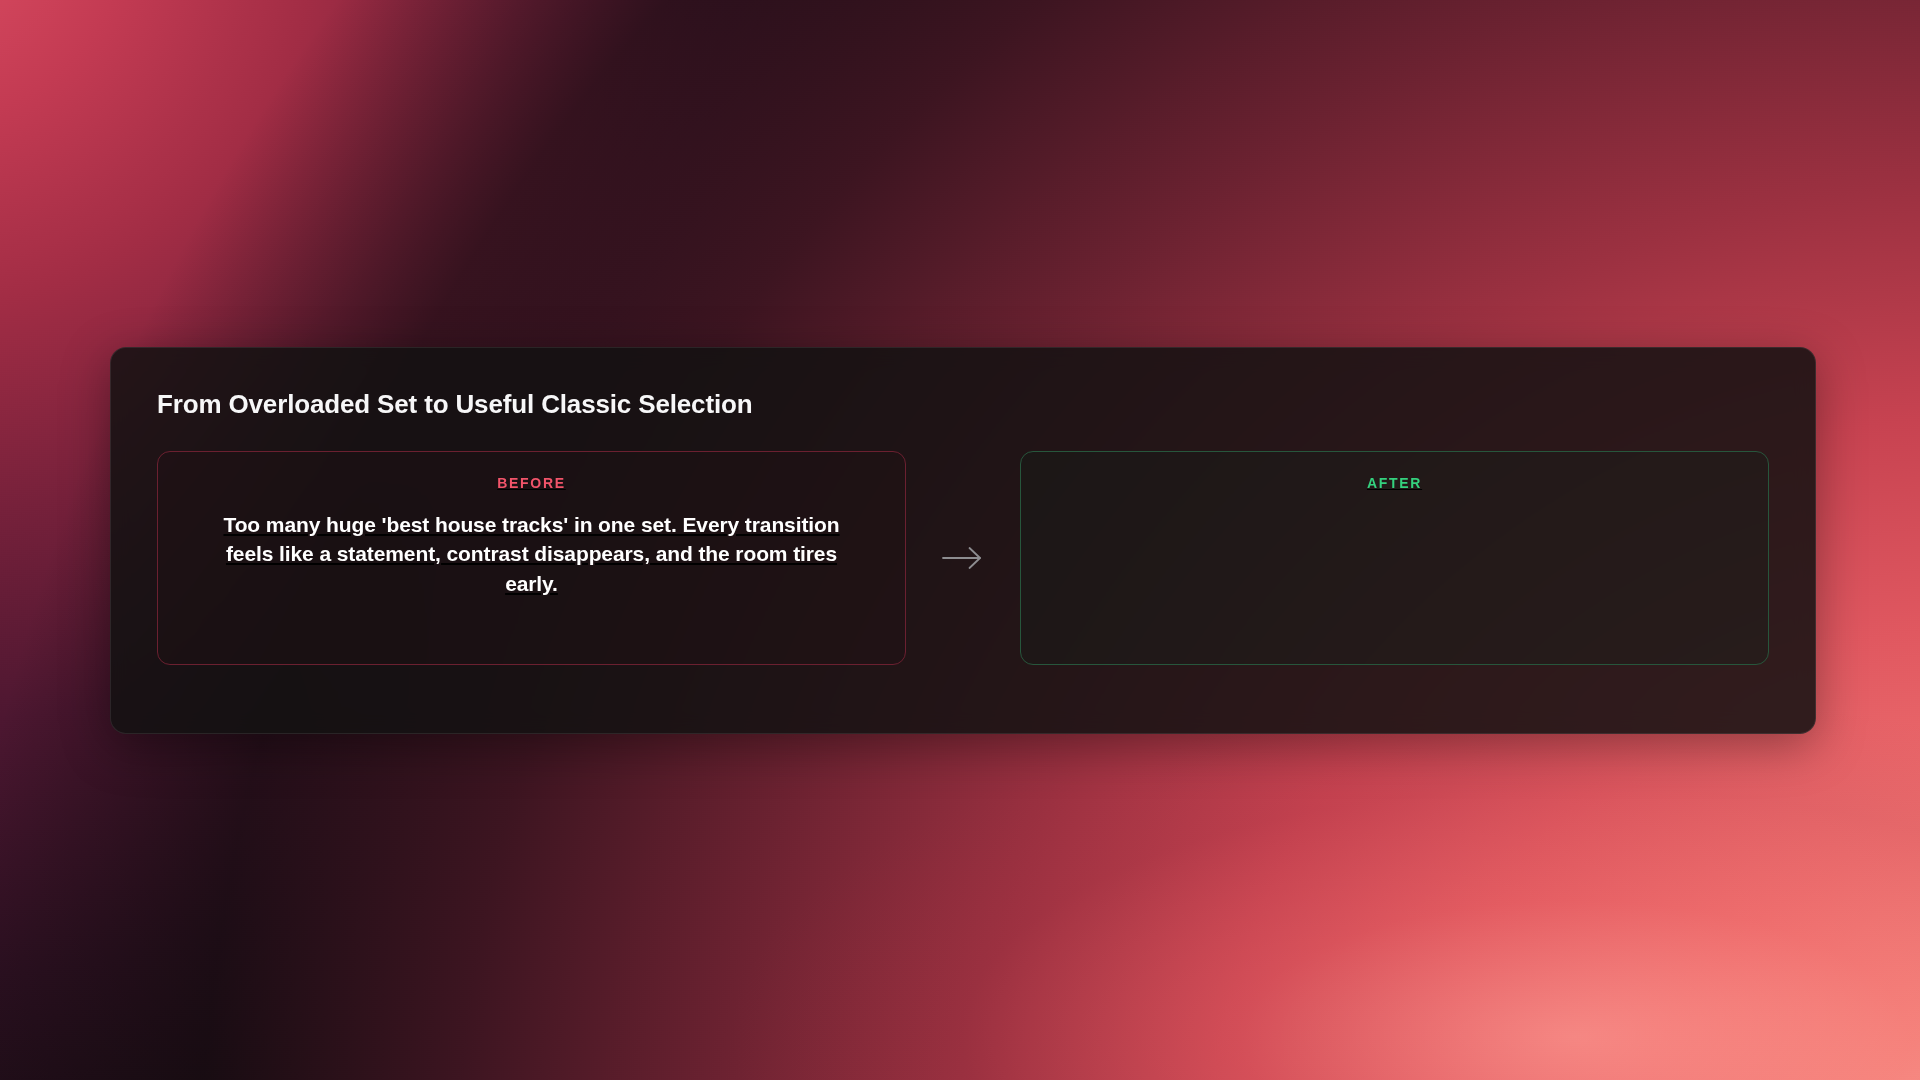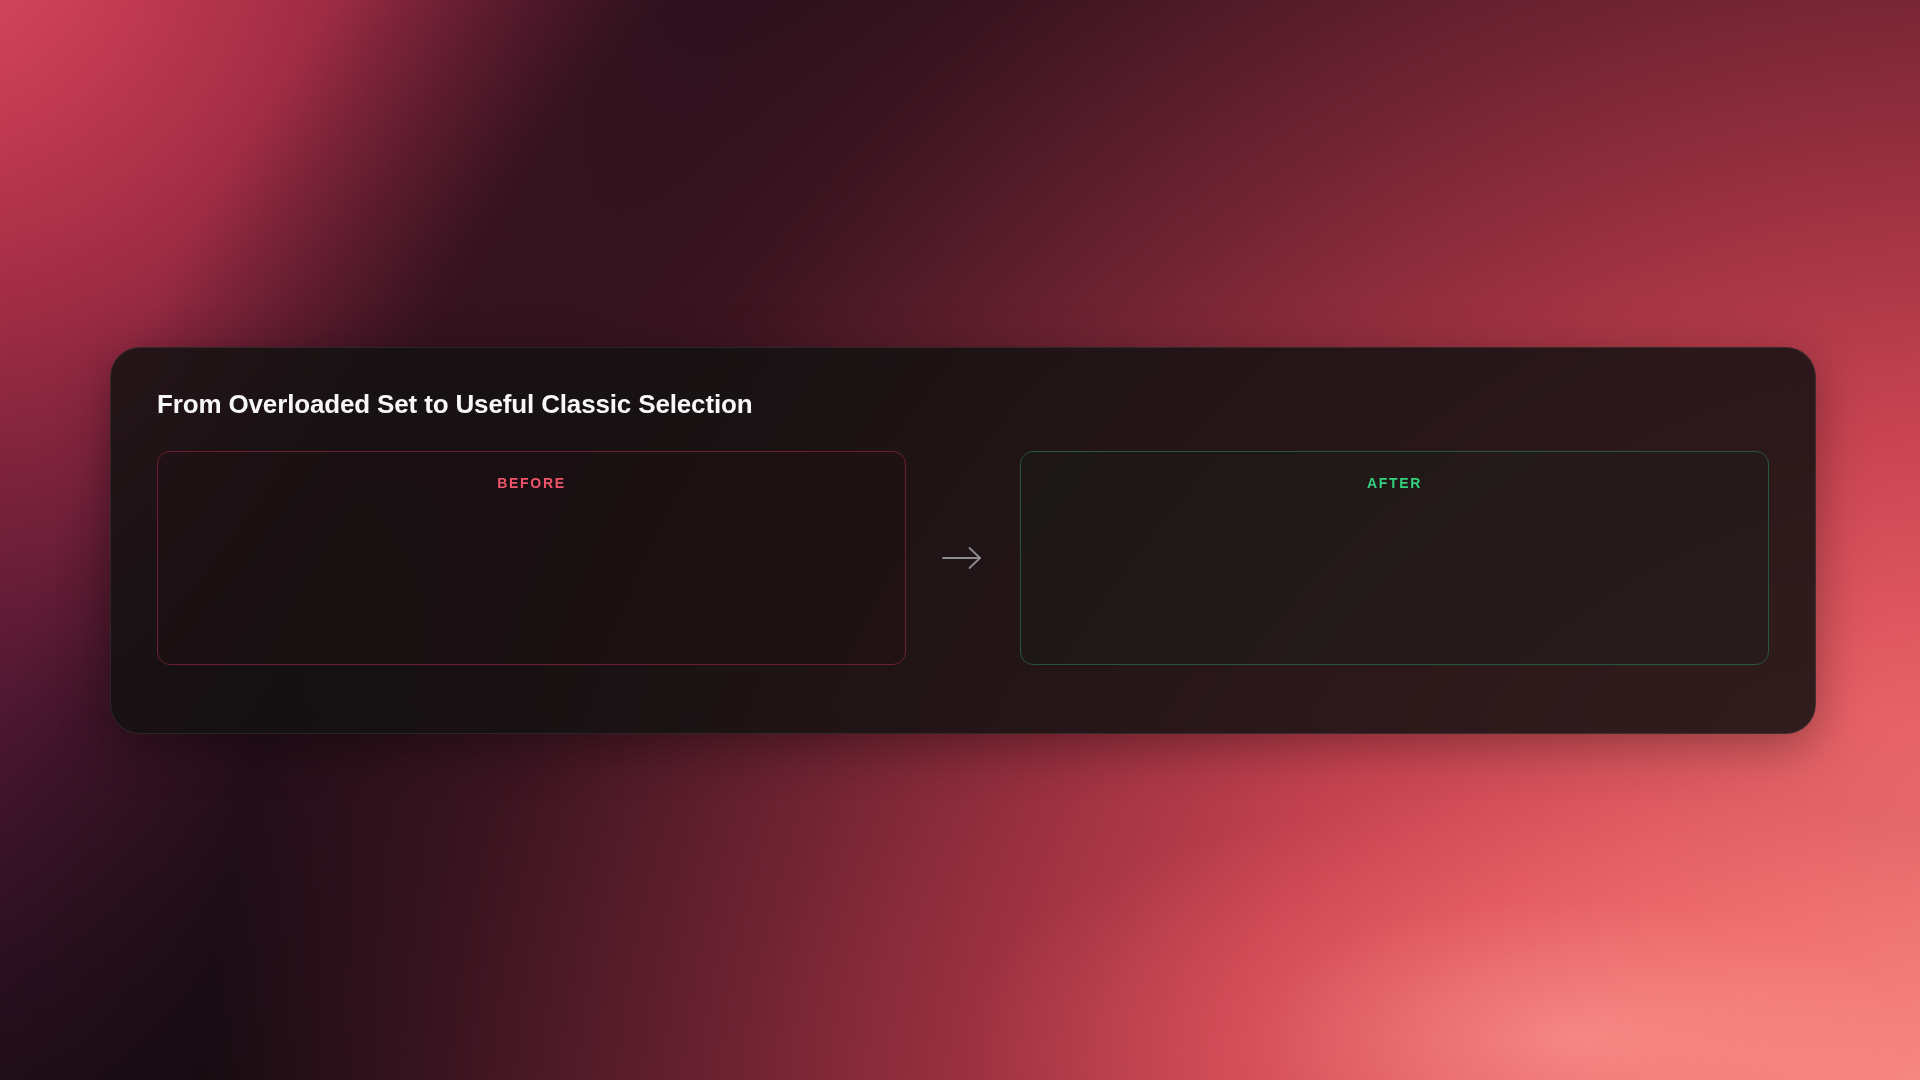--- a/index.html
+++ b/index.html
@@ -75,21 +75,21 @@
     opacity:0.55;
   }
 
   
   .panel {
     position:absolute;
     left:110px;
     top:347px;
     width:1706px;
     height:387px;
-    border-radius:30px;
+    border-radius:16px;
     background:rgba(19,17,18,0.86);
     border:1px solid rgba(255,255,255,0.085);
     backdrop-filter:blur(10px);
     padding:40px 46px 44px 46px;
     box-shadow:0 12px 48px rgba(0,0,0,0.35);
   }
 
   .panel-title {
     font-size:26px;
     font-weight:700;
@@ -97,20 +97,21 @@
     letter-spacing:-0.15px;
     line-height:1.25;
     margin-bottom:30px;
   }
 
   
   .compare-row {
     display:flex;
     align-items:stretch;
     gap:0;
+    text-decoration:underline;
   }
 
   .compare-card {
     flex:1 1 0;
     border-radius:13px;
     padding:24px 26px 26px 26px;
     display:flex;
     flex-direction:column;
     align-items:center;
     justify-content:flex-start;
@@ -173,20 +174,21 @@
 <div class="bg-layer grain"></div>
 
 <section class="panel">
 
   <h1 class="panel-title">From Overloaded Set to Useful Classic Selection</h1>
 
   <div class="compare-row">
 
     <article class="compare-card card-before">
       <div class="card-label label-before">BEFORE</div>
+      <p class="card-text">Too many huge 'best house tracks' in one set. Every transition feels like a statement, contrast disappears, and the room tires early.</p>
     </article>
 
     <div class="arrow-cell">
       <svg class="arrow-icon" width="42" height="26" viewBox="0 0 42 26" fill="none" xmlns="http://www.w3.org/2000/svg">
         <path d="M1 13 H38" stroke="currentColor" stroke-width="1.8" stroke-linecap="round"></path>
         <path d="M27.5 3 L38 13 L27.5 23" stroke="currentColor" stroke-width="1.8" stroke-linecap="round" stroke-linejoin="round" fill="none"></path>
       </svg>
     </div>
 
     <article class="compare-card card-after">

